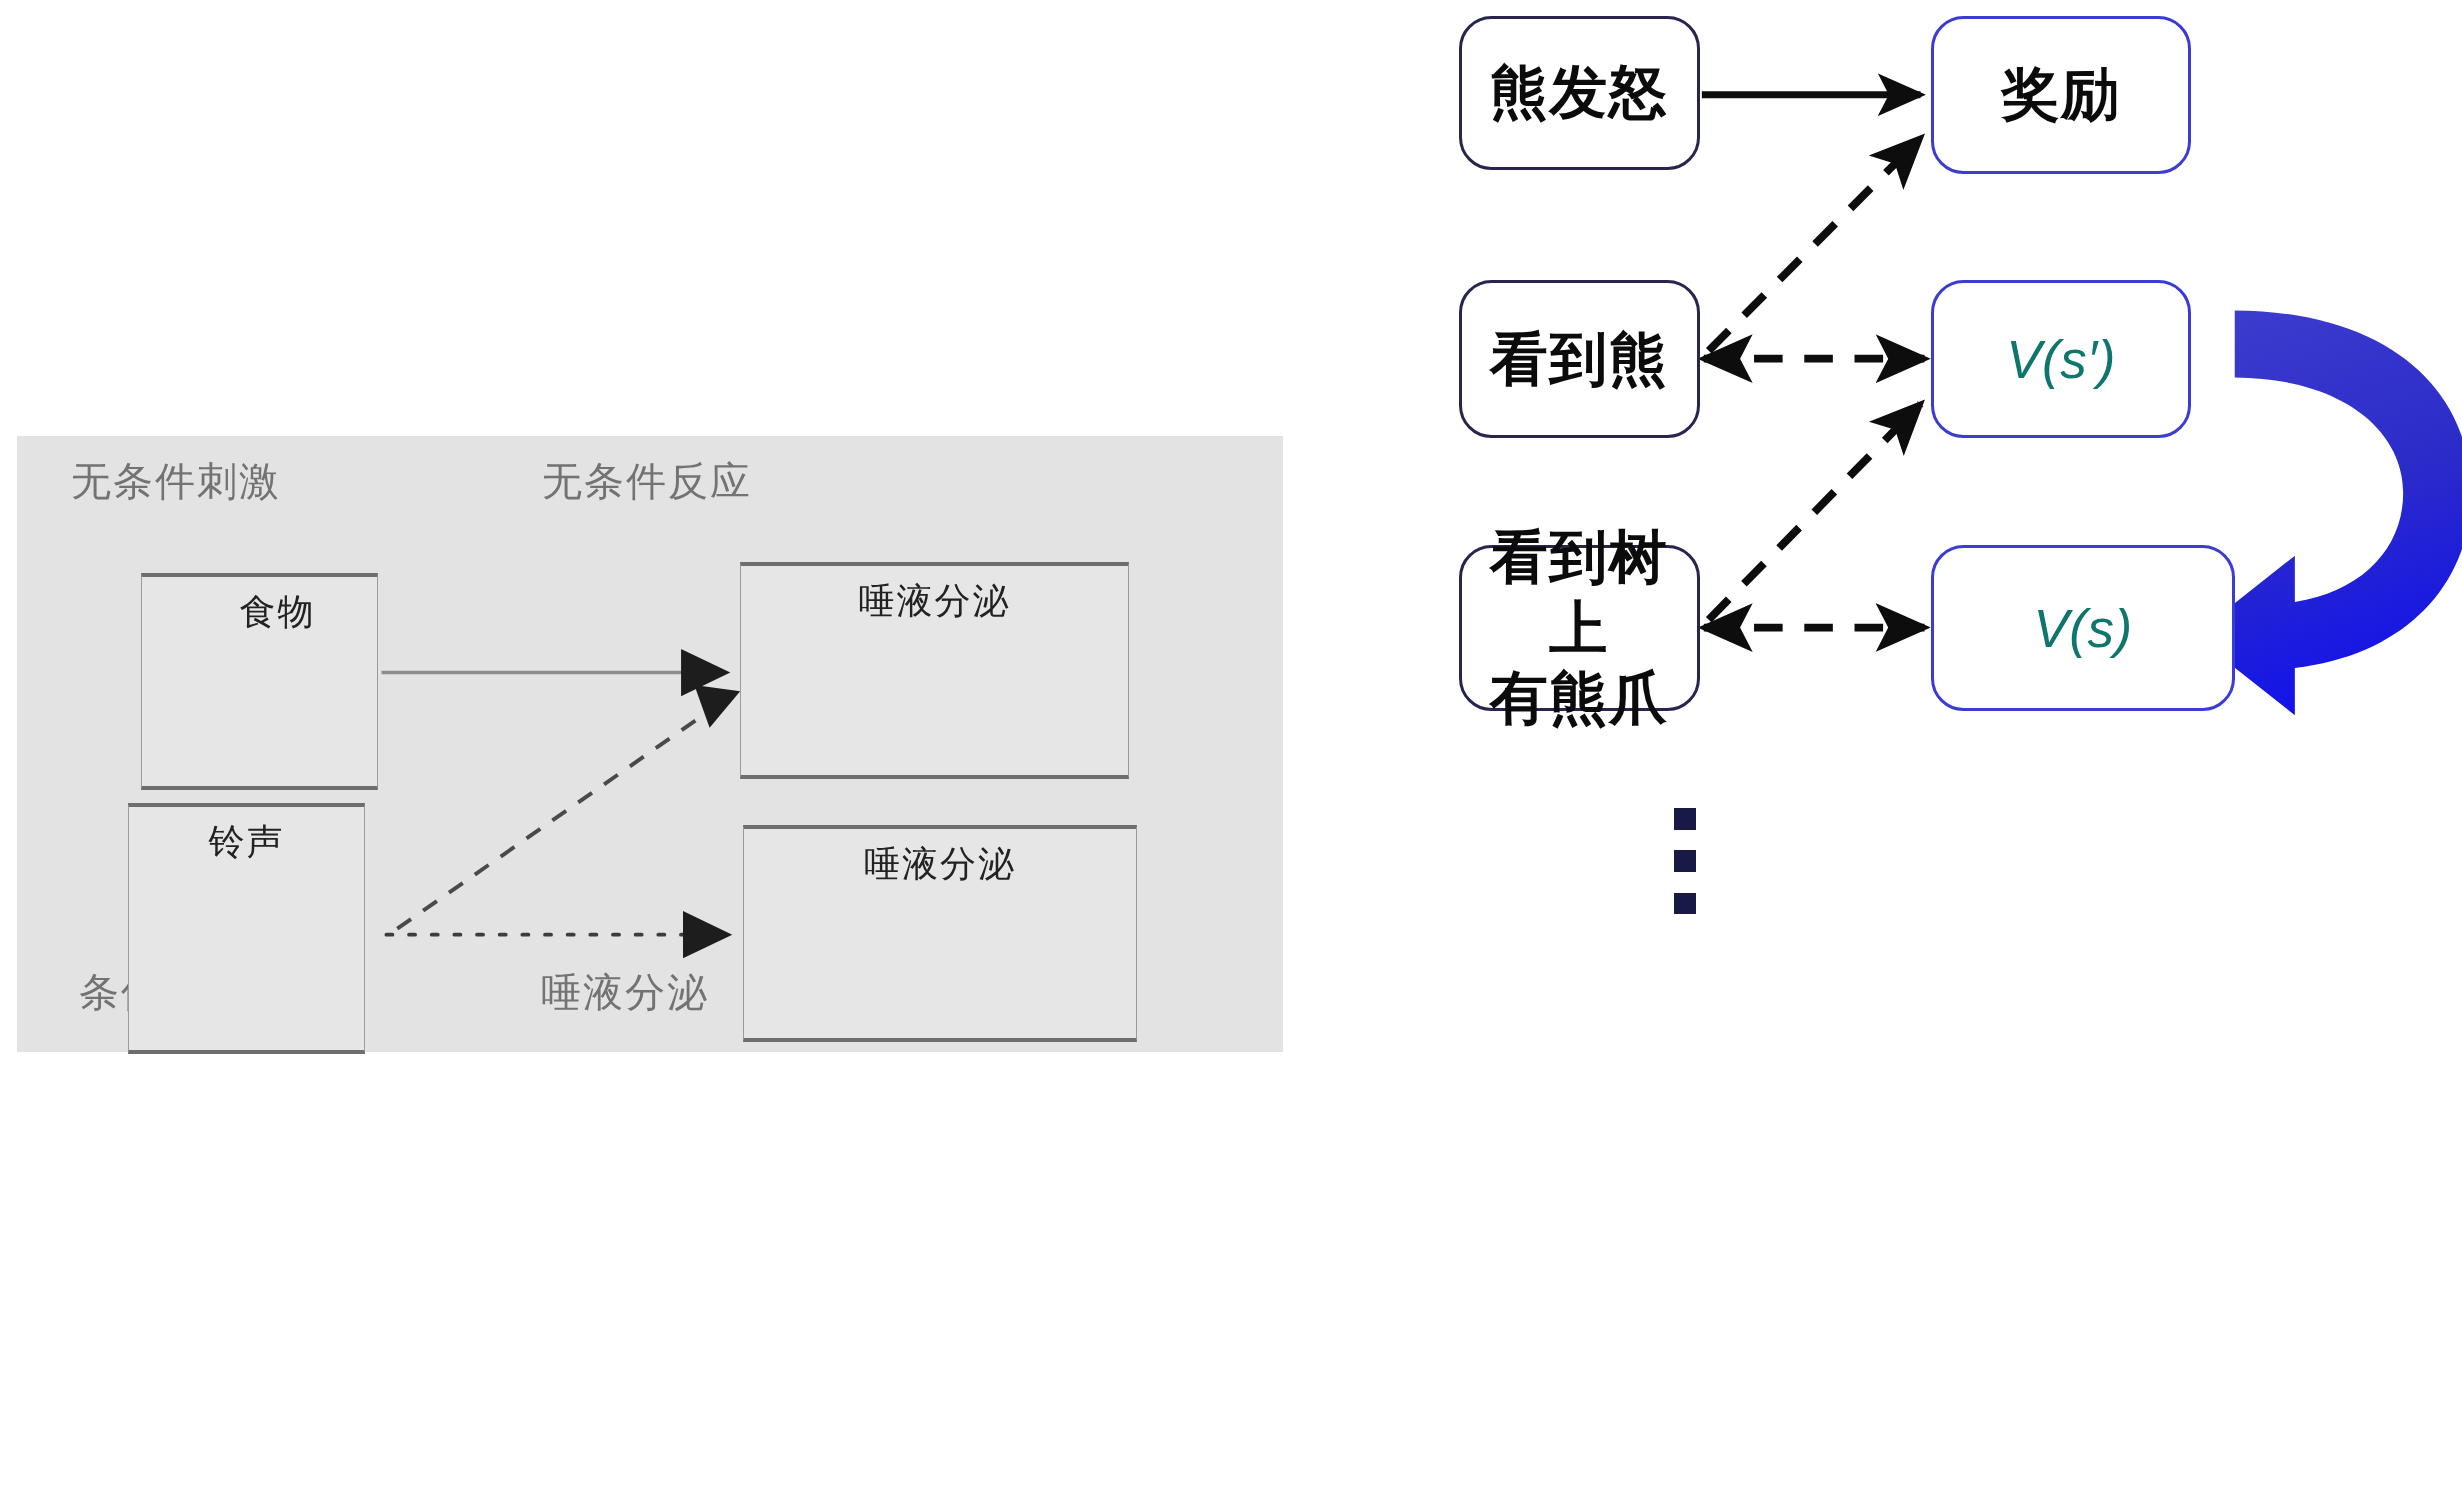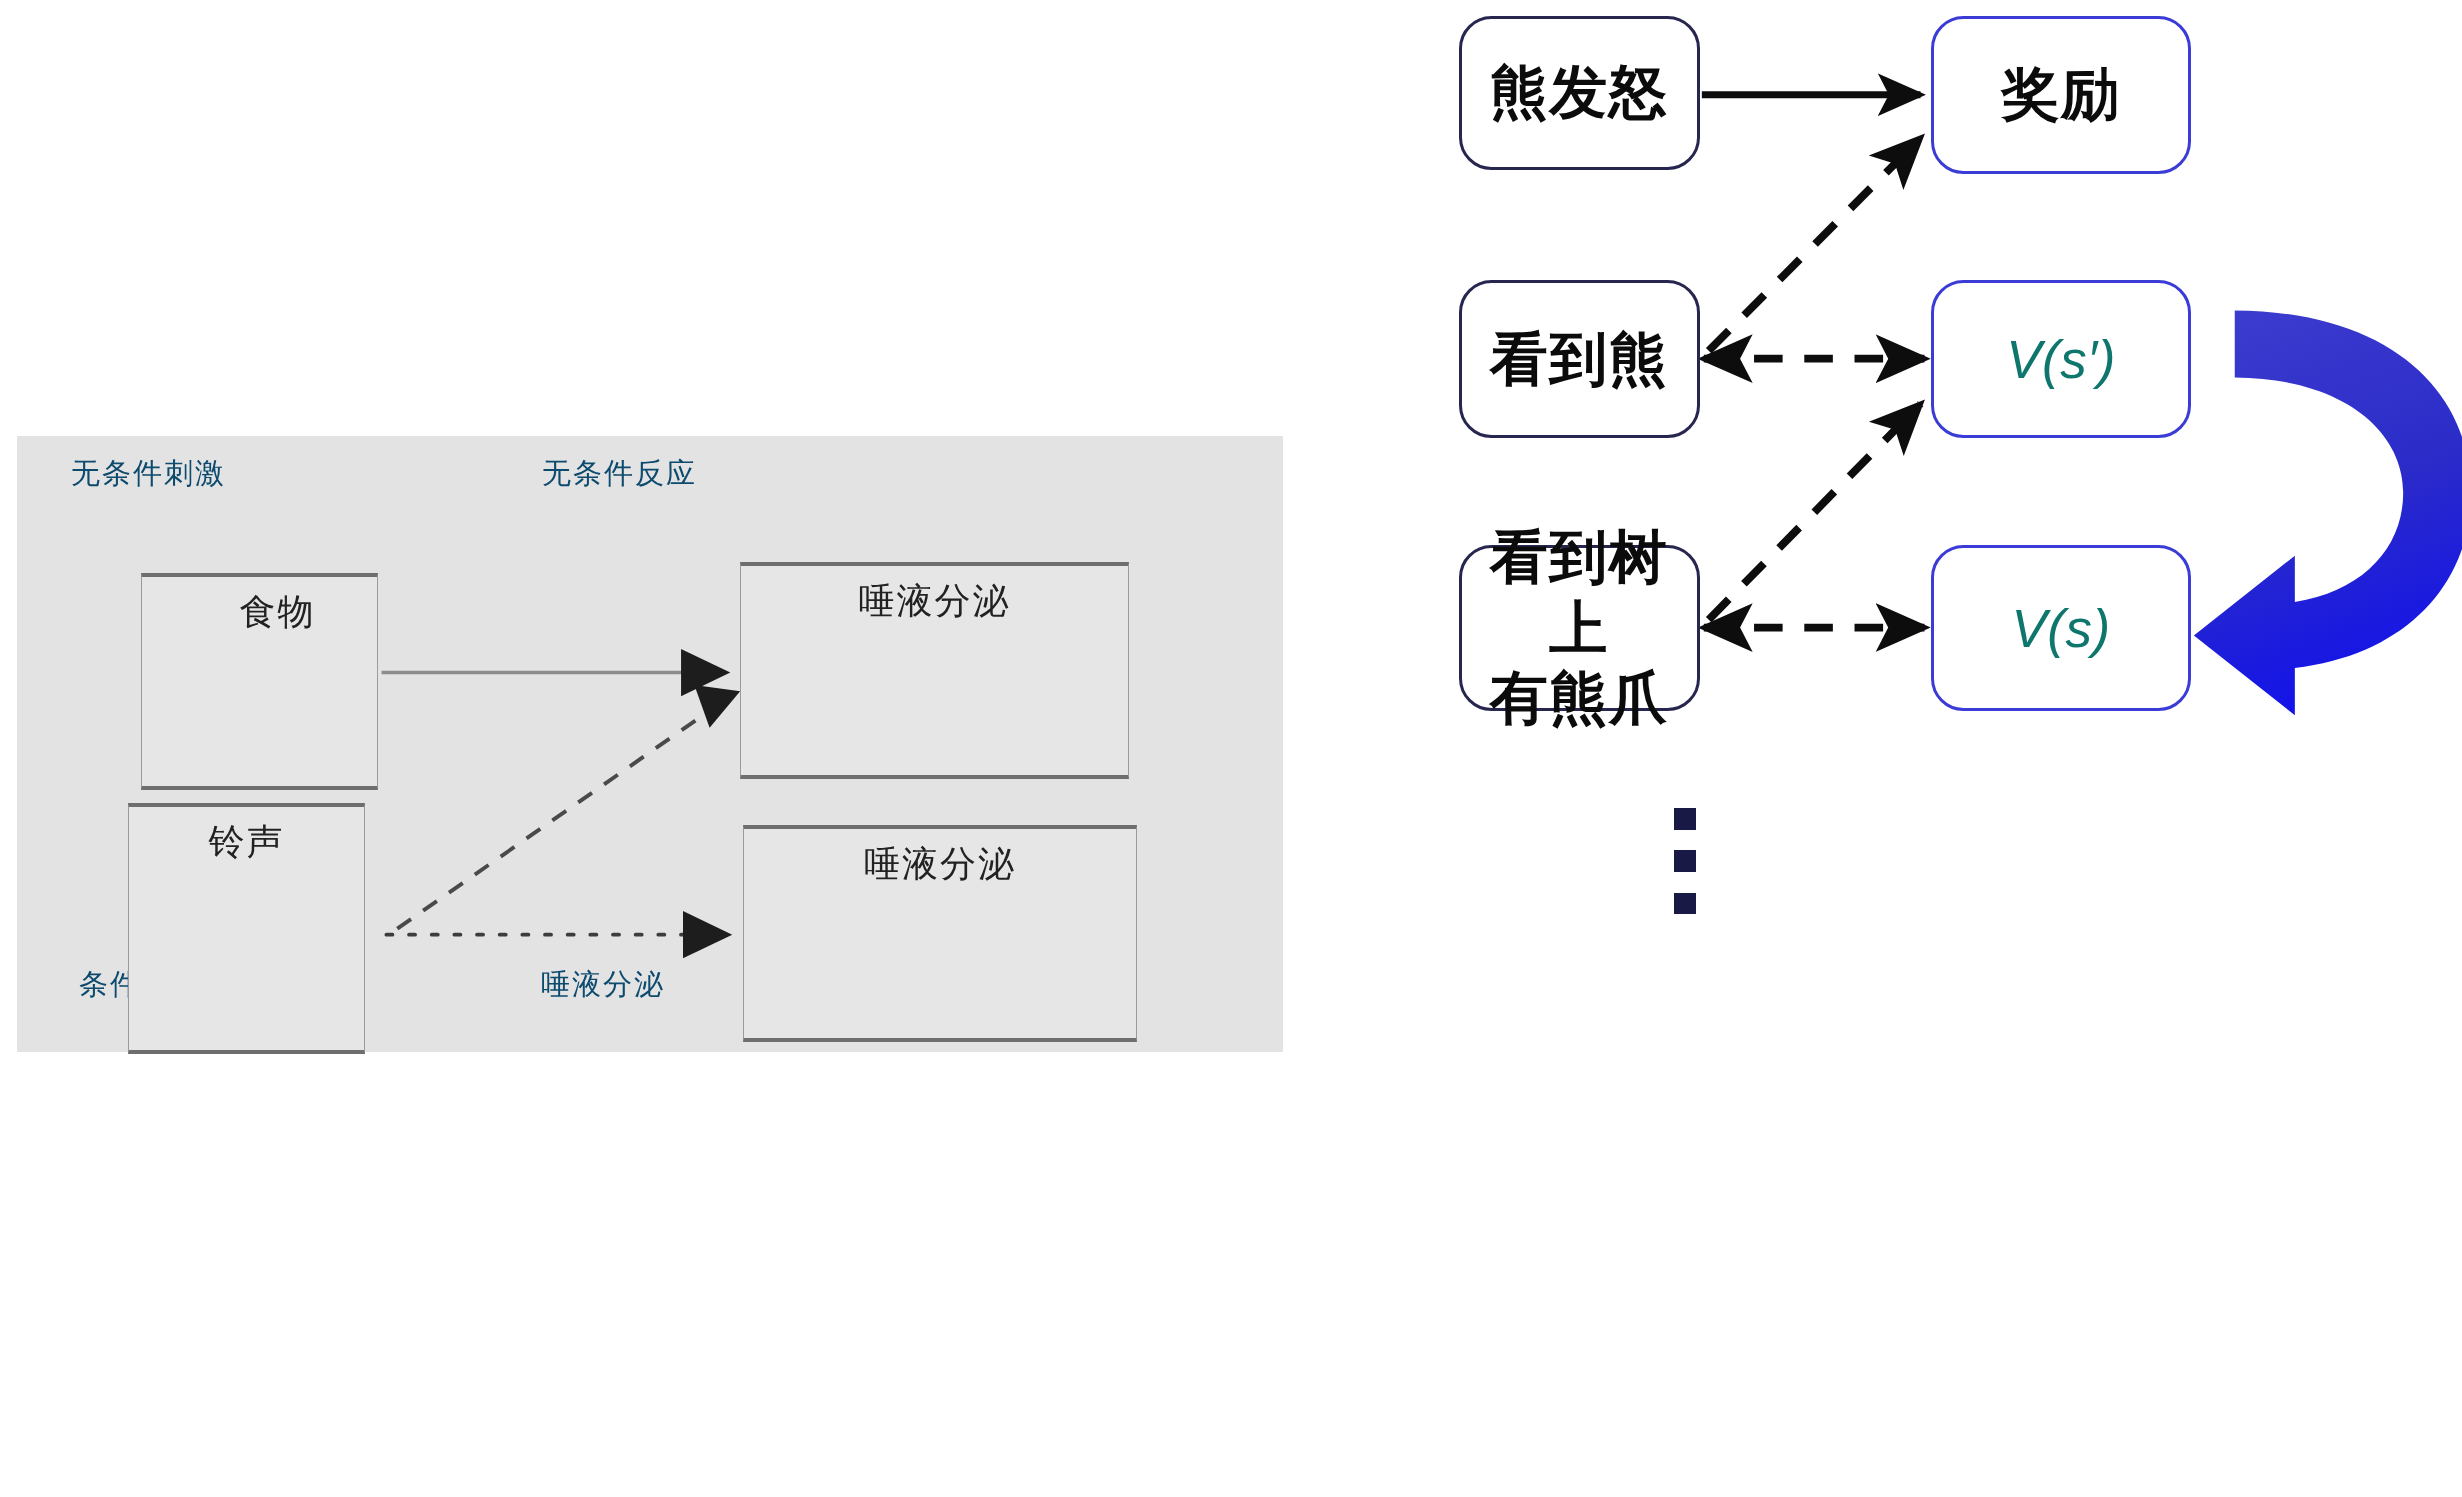--- a/index.html
+++ b/index.html
@@ -9,21 +9,21 @@
     background:#ffffff;
   }
   .stage{position:absolute;left:0;top:0;width:3306px;height:1498px;}
 
   
   #pavlov-panel{
     position:absolute;left:17px;top:436px;width:1266px;height:616px;
     background:#e3e3e3;
   }
   .pv-label{
-    position:absolute;color:#0c4a6e;font-size:29px;letter-spacing:2px;
+    position:absolute;color:#737373;font-size:40px;letter-spacing:2px;
     white-space:nowrap;font-weight:500;
   }
   #pv-label-us{left:54px;top:17.7px;}
   #pv-label-ur{left:494px;top:17.7px;margin-left:31px;}
   #pv-label-cs{left:62px;top:529px;}
   #pv-label-cr{left:524px;top:529px;}
 
   .pv-box{
     position:absolute;background:#e6e6e6;
     border:1.5px solid #9b9b9b;
@@ -62,21 +62,21 @@
     font-style:italic;color:#0f766e;font-size:53px;letter-spacing:0.5px;
   }
 
   
   #node-bear-angry { left:30.5px;  top:15.8px;   width:241px; height:154px; }
   #node-see-bear   { left:30.5px;  top:280px;  width:241px; height:158px;justify-content:center; }
   #node-see-claw   { left:30.5px;  top:545px; width:241px; height:166px; }
   
   #node-reward     { left:503px; top:15.8px;   width:260px; height:158px; }
   #node-vsprime    { left:503px; top:280px;  width:260px; height:158px; }
-  #node-vs         { left:503px; top:545px; width:260px; height:166px;justify-content:center; }
+  #node-vs         { left:503px; top:545px; width:304px; height:166px;justify-content:center; }
 
   #rl-svg{position:absolute;left:0;top:0;width:1878px;height:1498px;overflow:visible;}
 
   .dot-col{position:absolute;display:flex;flex-direction:column;gap:20.7px;}
   .dot{width:21.7px;height:21.7px;}
   #dots-left{left:246px;top:808px;}
   #dots-left .dot{background:#181a45;}
 </style>
 </head>
 <body>

